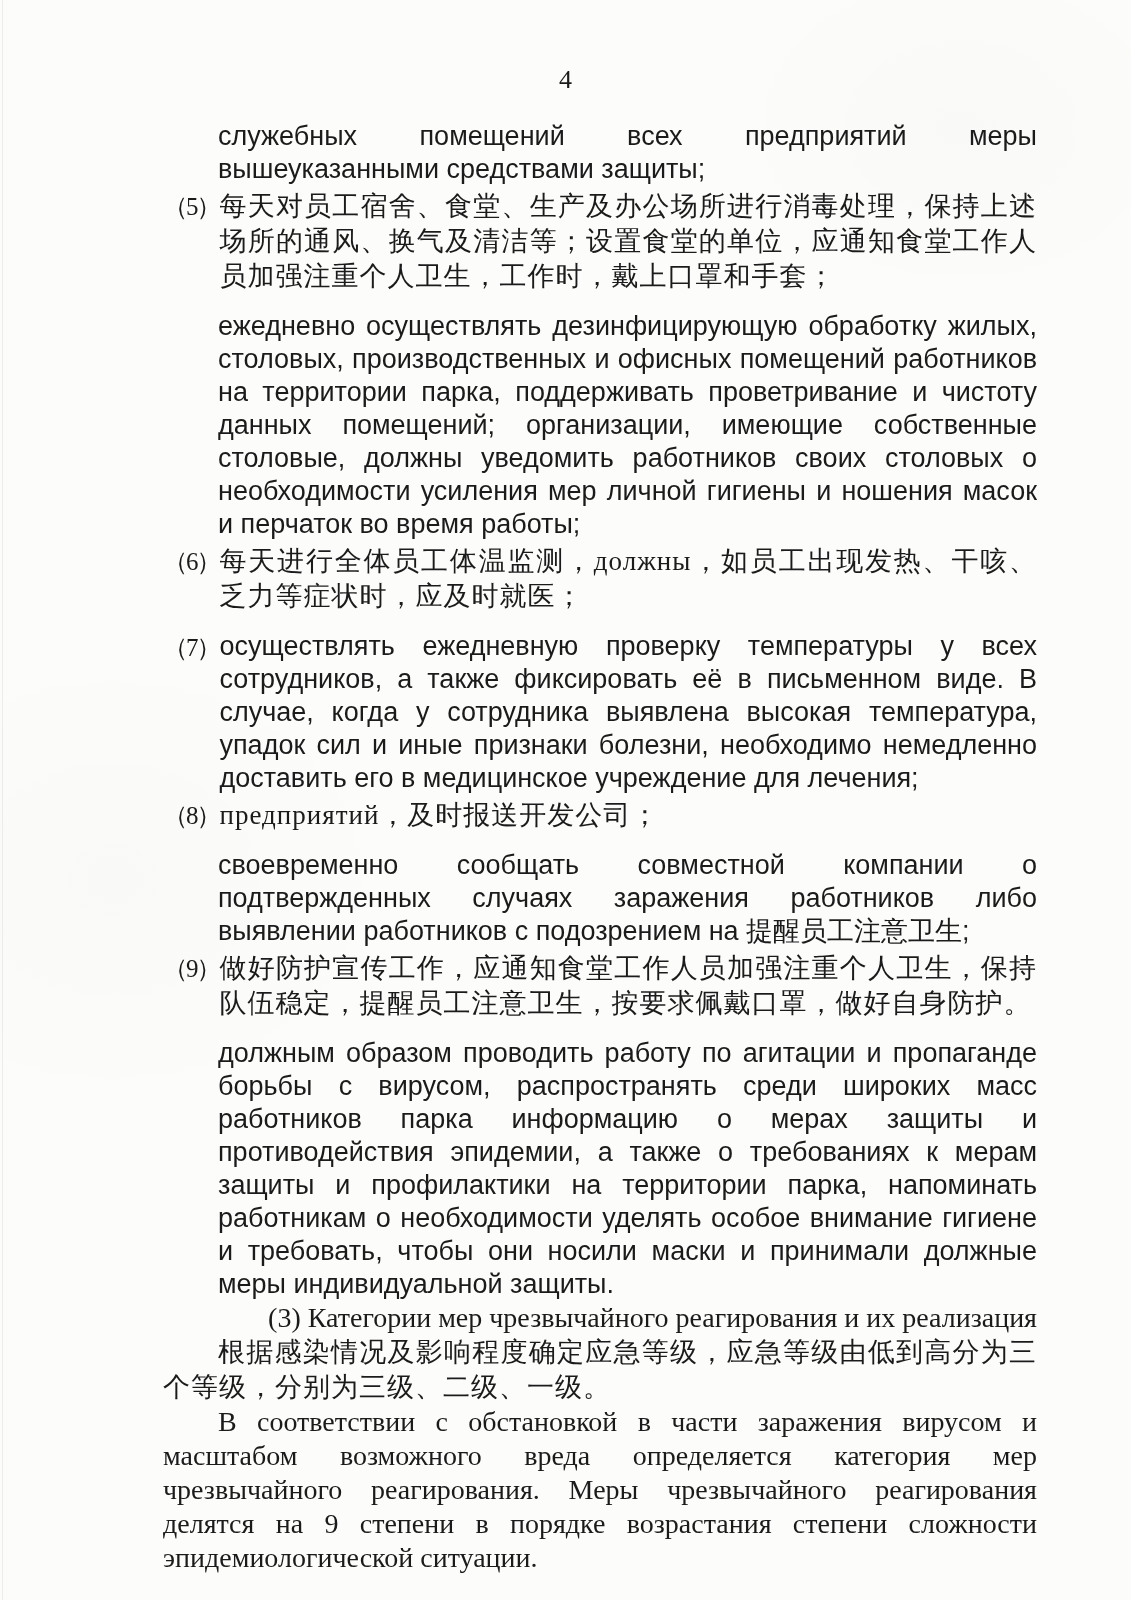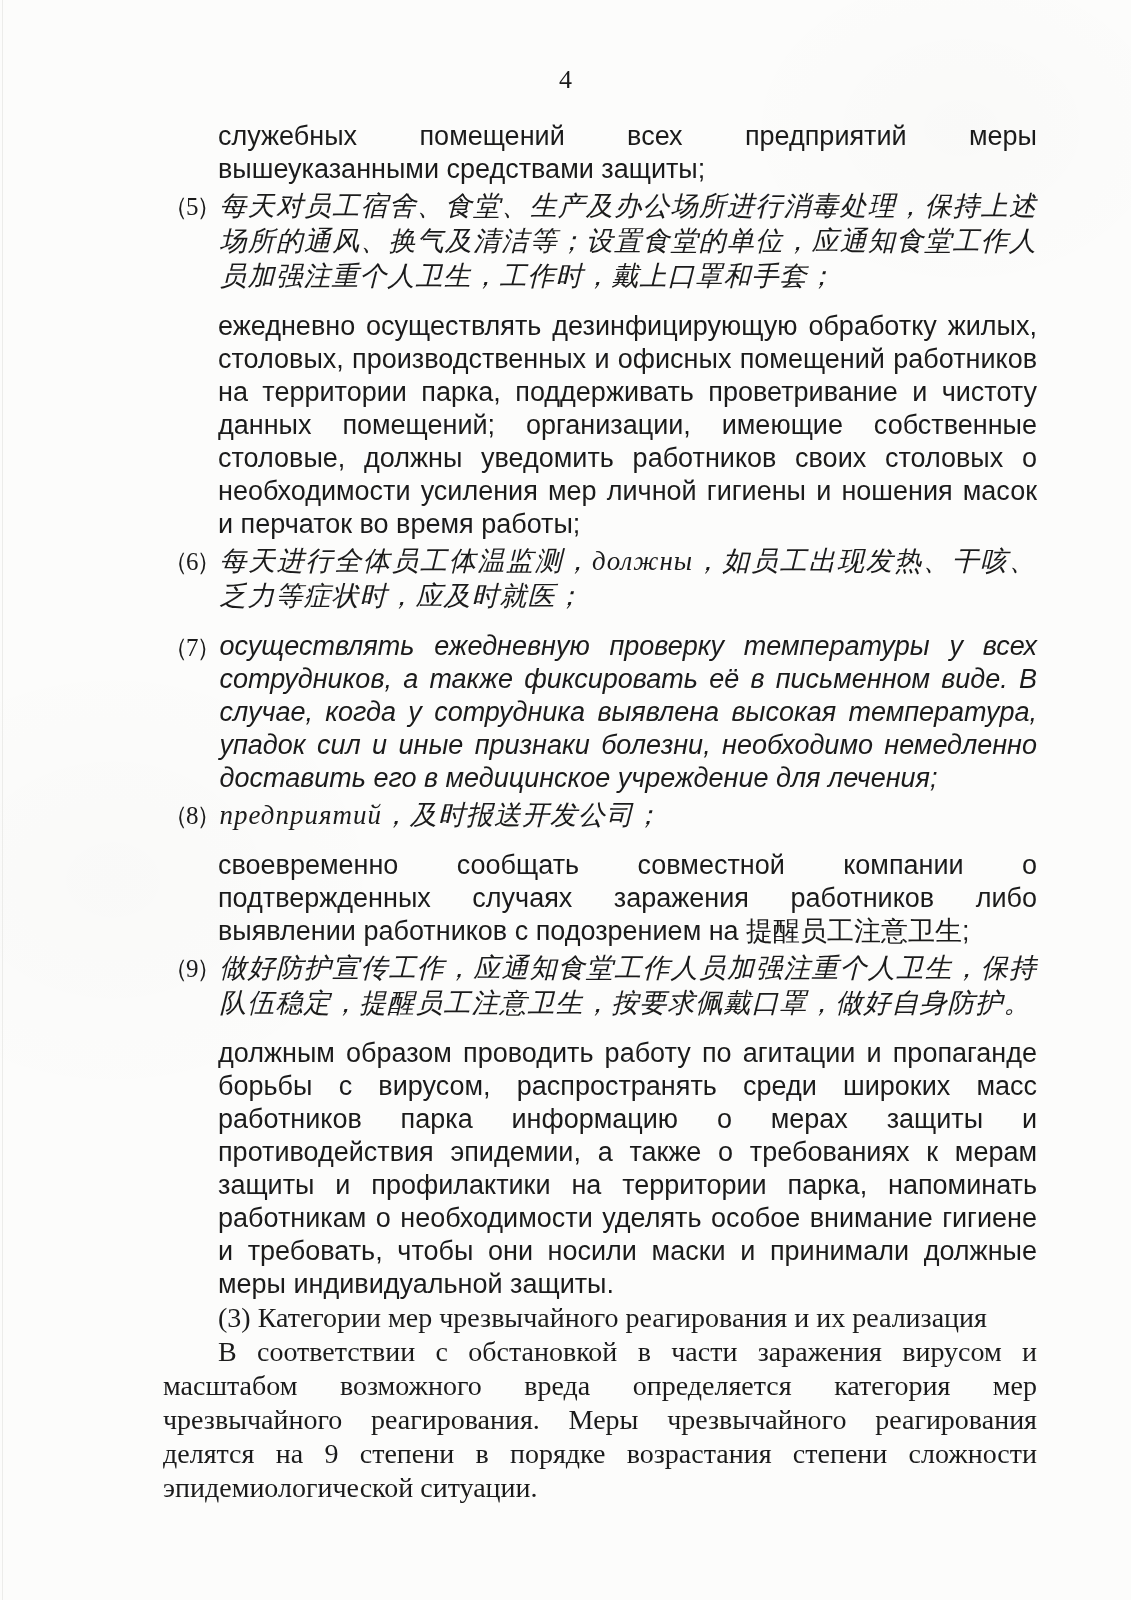--- a/index.html
+++ b/index.html
@@ -45,39 +45,39 @@
   
   .item{ display:flex; align-items:flex-start; margin-top:3px; }
   .item .marker{
     flex:0 0 55px;
     font-family:"Liberation Serif", serif;
     font-size:25px;
     line-height:35px;
     letter-spacing:-2px;
     white-space:nowrap;
   }
-  .item .itext{ flex:1; min-width:0;font-style:italic; }
+  .item .itext{ flex:1; min-width:0; }
   
   .zh{
     font-family:"Liberation Serif", serif;
     font-size:27px;
     line-height:35px;
     letter-spacing:1px;
     text-align:justify;
   }
   
   .zh-head{ text-indent:64px; margin-top:4px; text-align:left; }
   .ru-serif{
     font-family:"Liberation Serif", serif;
     font-size:28px;
     line-height:34px;
     text-align:justify;
   }
   .first-indent{ text-indent:55px; }
-  .single{ text-align:left; }
+  .single{ text-align:right; }
   .mt4{ margin-top:16px; }
 </style>
 </head>
 <body>
 
 <div class="page">
 
   <div class="pageno">4</div>
 
   <div class="content">
@@ -111,17 +111,18 @@
     <div class="item">
       <span class="marker">（9）</span>
       <span class="itext zh">做好防护宣传工作，应通知食堂工作人员加强注重个人卫生，保持队伍稳定，提醒员工注意卫生，按要求佩戴口罩，做好自身防护。</span>
     </div>
 
     <p class="ru-sans sub mt4">должным образом проводить работу по агитации и пропаганде борьбы с вирусом, распространять среди широких масс работников парка информацию о мерах защиты и противодействия эпидемии, а также о требованиях к мерам защиты и профилактики на территории парка, напоминать работникам о необходимости уделять особое внимание гигиене и требовать, чтобы они носили маски и принимали должные меры индивидуальной защиты.</p>
 
 
     <p class="ru-serif first-indent single">(3) Категории мер чрезвычайного реагирования и их реализация</p>
 
+    <p class="zh first-indent">根据感染情况及影响程度确定应急等级，应急等级由低到高分为三个等级，分别为三级、二级、一级。</p>
 
     <p class="ru-serif first-indent">В соответствии с обстановкой в части заражения вирусом и масштабом возможного вреда определяется категория мер чрезвычайного реагирования. Меры чрезвычайного реагирования делятся на 9 степени в порядке возрастания степени сложности эпидемиологической ситуации.</p>
 
   </div>
 </div>
 
 </body></html>

